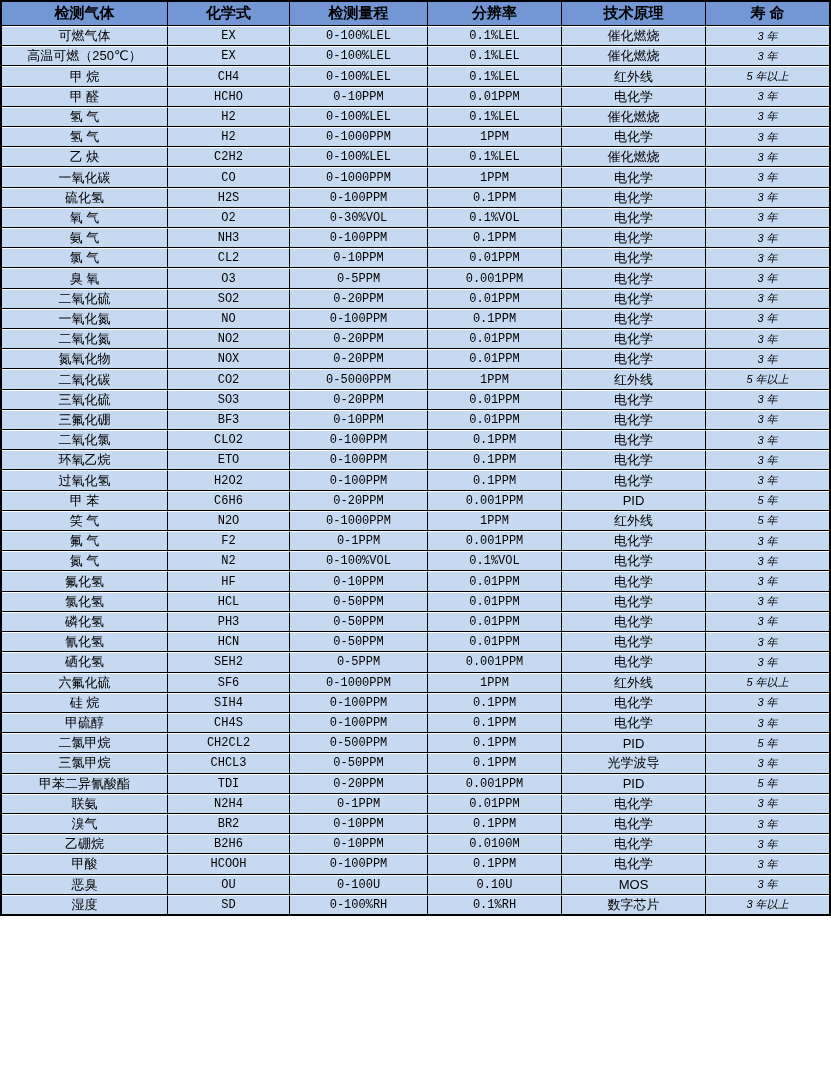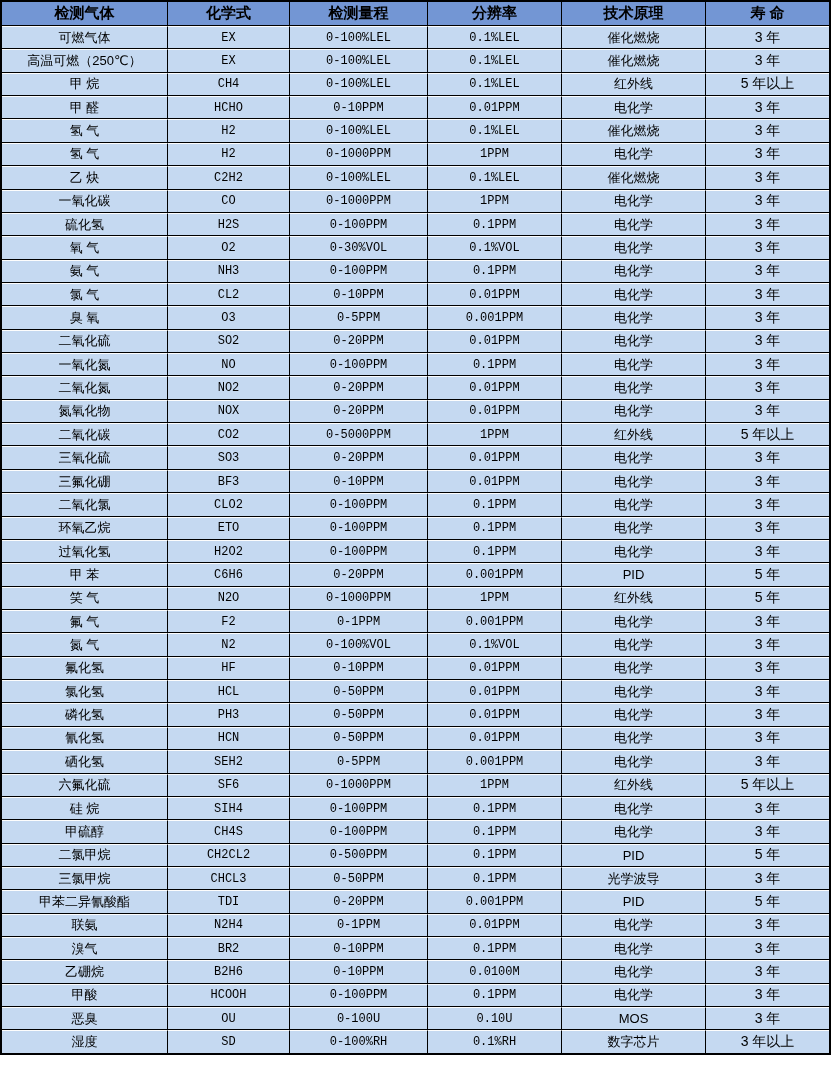--- a/index.html
+++ b/index.html
@@ -9,21 +9,21 @@
   }
   body {
     width: 831px;
     height: 1075px;
     overflow: hidden;
     font-family: "Liberation Sans", sans-serif;
     color: #000000;
   }
   table.gas-table {
     width: 831px;
-    height: 1055px;
+    height: 916px;
     border-collapse: separate;
     border-spacing: 0;
     table-layout: fixed;
     border-top: 2px solid #000;
     border-left: 2px solid #000;
     border-right: 2px solid #000;
     border-bottom: 2px solid #000;
   }
   
   col.c0 { width: 166px; }
@@ -57,21 +57,21 @@
     border-top: 1px solid #FDFDFD;
     font-family: "Liberation Sans", "DejaVu Sans", sans-serif;
   }
   tbody tr:last-child td { border-bottom: none; }
 
   
   tbody td.col-1, tbody td.col-2, tbody td.col-3 {
     font-family: "Liberation Mono", "DejaVu Sans Mono", monospace;
     font-size: 12px;
   }
-  tbody td.col-5 { font-size: 14px; }
+  tbody td.col-5 { font-size: 11px; font-style: italic; }
 </style>
 </head>
 <body>
 
 <table class="gas-table">
   <colgroup>
     <col class="c0">
       <col class="c1">
       <col class="c2">
       <col class="c3">

